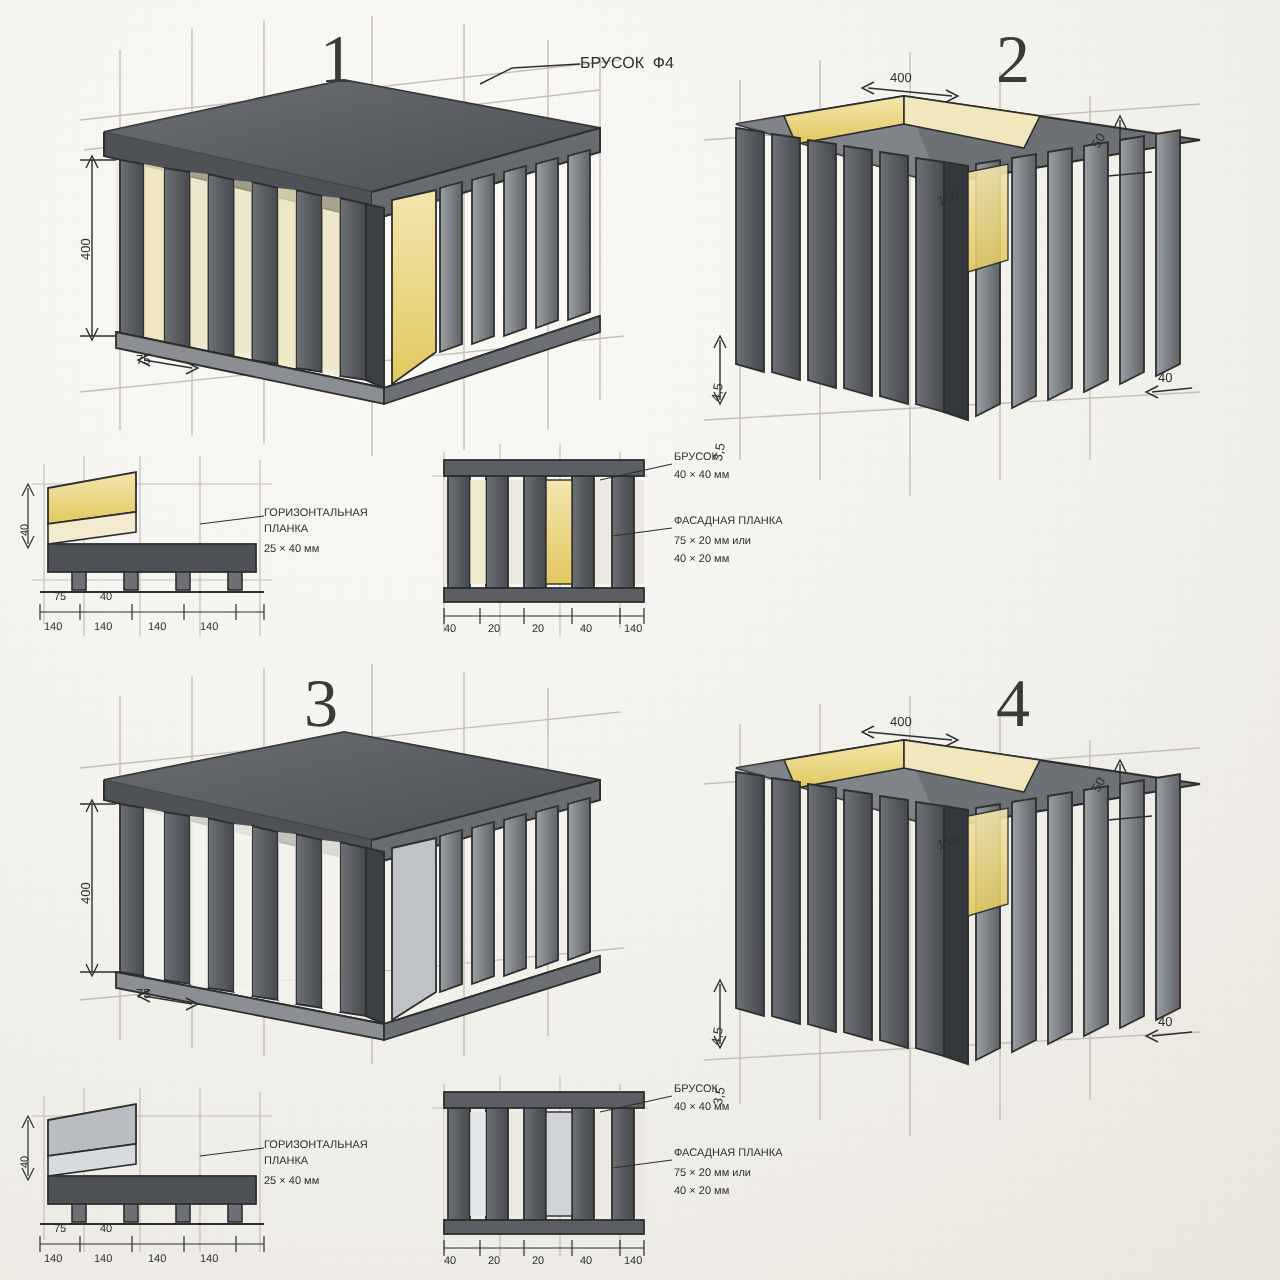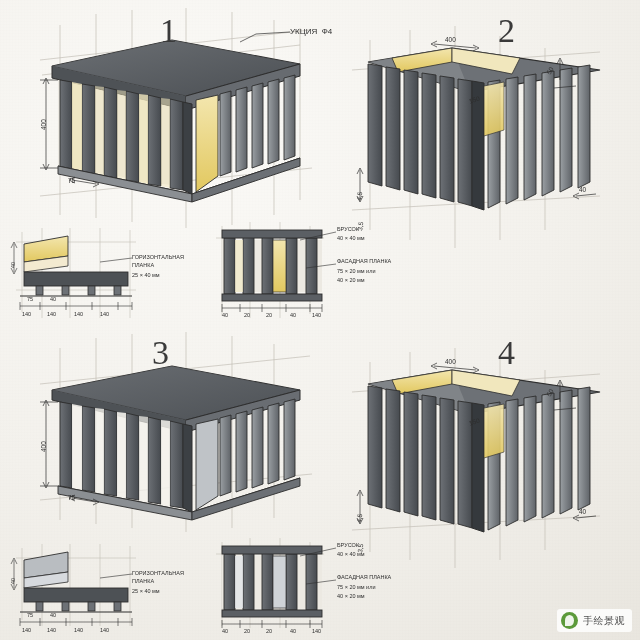--- a/index.html
+++ b/index.html
@@ -507,21 +507,21 @@
         <line x1="306" y1="584" x2="336" y2="580"></line>
       </g>
     </g>
   </svg>
 
   <div class="num" style="left:160px; top:12px;">1</div>
   <div class="num" style="left:498px; top:12px;">2</div>
   <div class="num" style="left:152px; top:334px;">3</div>
   <div class="num" style="left:498px; top:334px;">4</div>
 
-  <div class="hand md" style="left:290px; top:27px;">УКЦИЯ  Ф4</div>
+  <div class="hand md" style="left:290px; top:27px;">БРУСОК  Ф4</div>
 
   <div class="hand sm rot" style="left:40px; top:130px; transform:rotate(-90deg);">400</div>
   <div class="hand sm" style="left:68px; top:177px;">75</div>
 
   <div class="hand sm" style="left:445px; top:36px;">400</div>
   <div class="hand sm rot" style="left:545px; top:72px; transform:rotate(-60deg);">50</div>
   <div class="hand sm rot" style="left:468px; top:98px; transform:rotate(-18deg);">150</div>
   <div class="hand sm rot" style="left:355px; top:200px; transform:rotate(-80deg);">4,5</div>
   <div class="hand sm rot" style="left:356px; top:230px; transform:rotate(-80deg);">3,5</div>
   <div class="hand sm" style="left:579px; top:186px;">40</div>
@@ -573,17 +573,13 @@
   <div class="hand tiny" style="left:337px; top:551px;">40 × 40 мм</div>
   <div class="hand tiny" style="left:337px; top:574px;">ФАСАДНАЯ ПЛАНКА</div>
   <div class="hand tiny" style="left:337px; top:584px;">75 × 20 мм или</div>
   <div class="hand tiny" style="left:337px; top:593px;">40 × 20 мм</div>
   <div class="hand tiny" style="left:222px; top:628px;">40</div>
   <div class="hand tiny" style="left:244px; top:628px;">20</div>
   <div class="hand tiny" style="left:266px; top:628px;">20</div>
   <div class="hand tiny" style="left:290px; top:628px;">40</div>
   <div class="hand tiny" style="left:312px; top:628px;">140</div>
 
-  <div class="wm">
-    <span class="wm-logo"></span>
-    <span class="wm-text">手绘景观</span>
-  </div>
 </div>
 
 </body></html>

